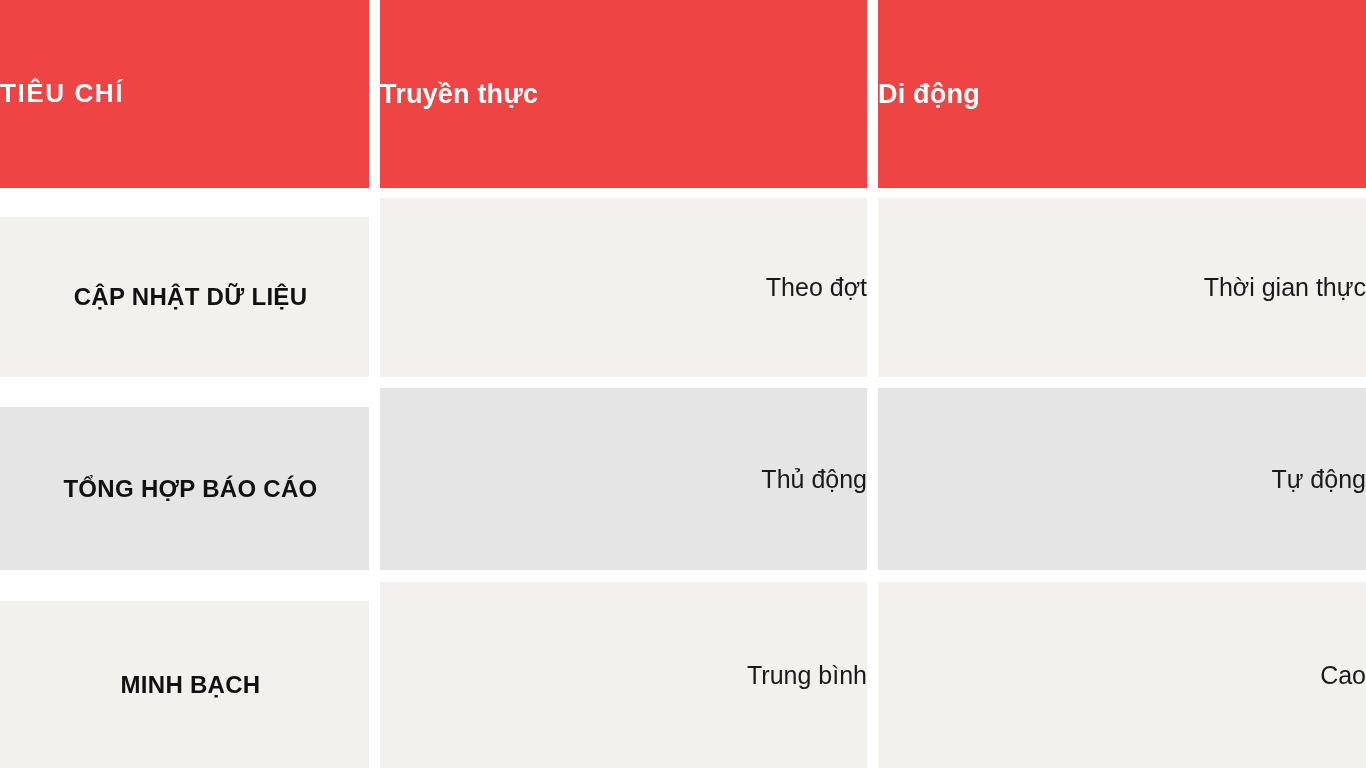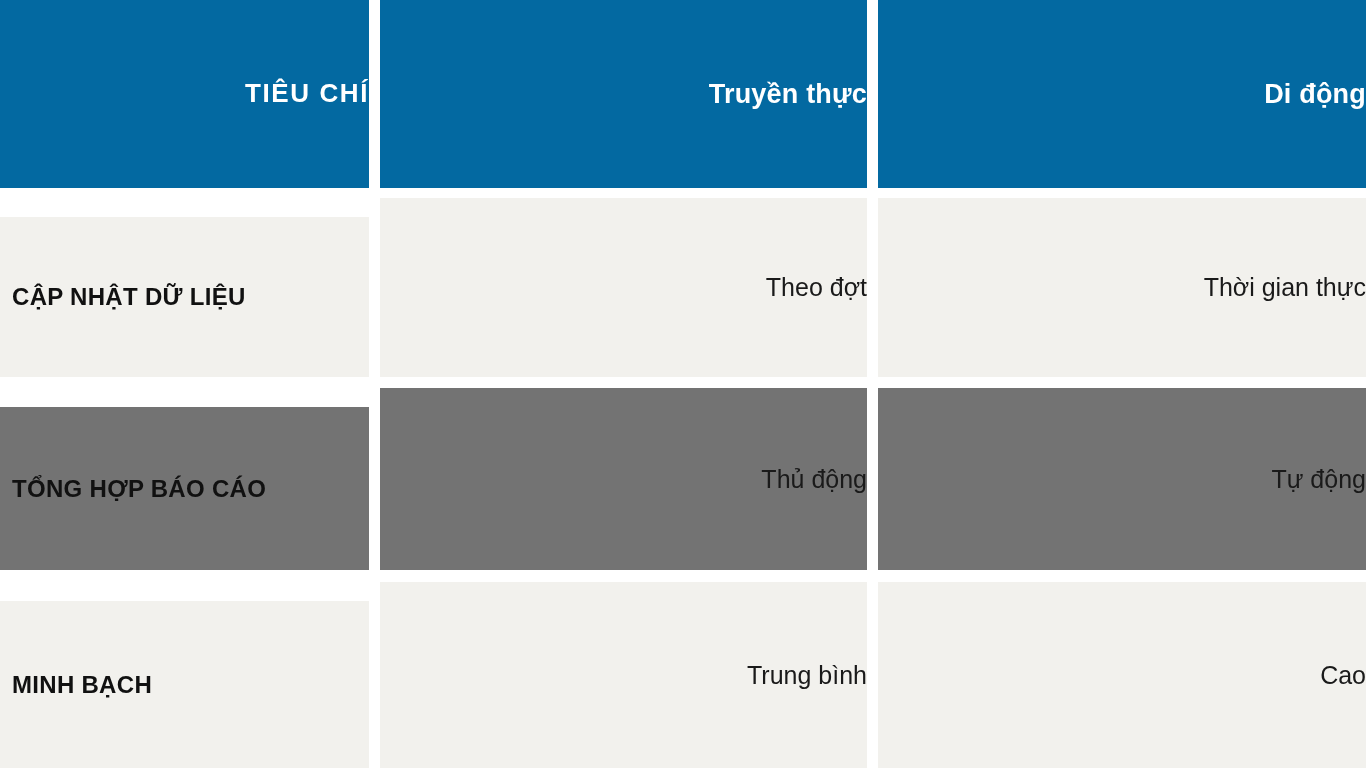--- a/index.html
+++ b/index.html
@@ -26,46 +26,46 @@
 
   .cell {
     display: flex;
     align-items: center;
     box-sizing: border-box;
     overflow: hidden;
   }
 
   
   .header-cell {
-    background: #0369a1;
-    justify-content: flex-end;
+    background: #ef4444;
+    justify-content: flex-start;
     text-align: center;
   }
   .header-cell .cell-text {
     color: #ffffff;
     font-size: 27px;
     font-weight: bold;
     letter-spacing: 0.2px;
     line-height: 1.2;
   }
   .header-cell.criteria-header .cell-text {
     font-size: 26px;
     letter-spacing: 1.6px;
   }
 
   
   .row-light {
     background: #f2f1ed;
   }
   .row-cream {
-    background: #737373;
+    background: #e5e5e5;
   }
 
   .criteria-cell {
-    justify-content: flex-start;
+    justify-content: center;
     padding-left: 12px;
     margin-top: 19px;
   }
   .criteria-cell .cell-text {
     color: #111111;
     font-size: 24px;
     font-weight: bold;
     letter-spacing: 0.3px;
     line-height: 1.25;
   }

